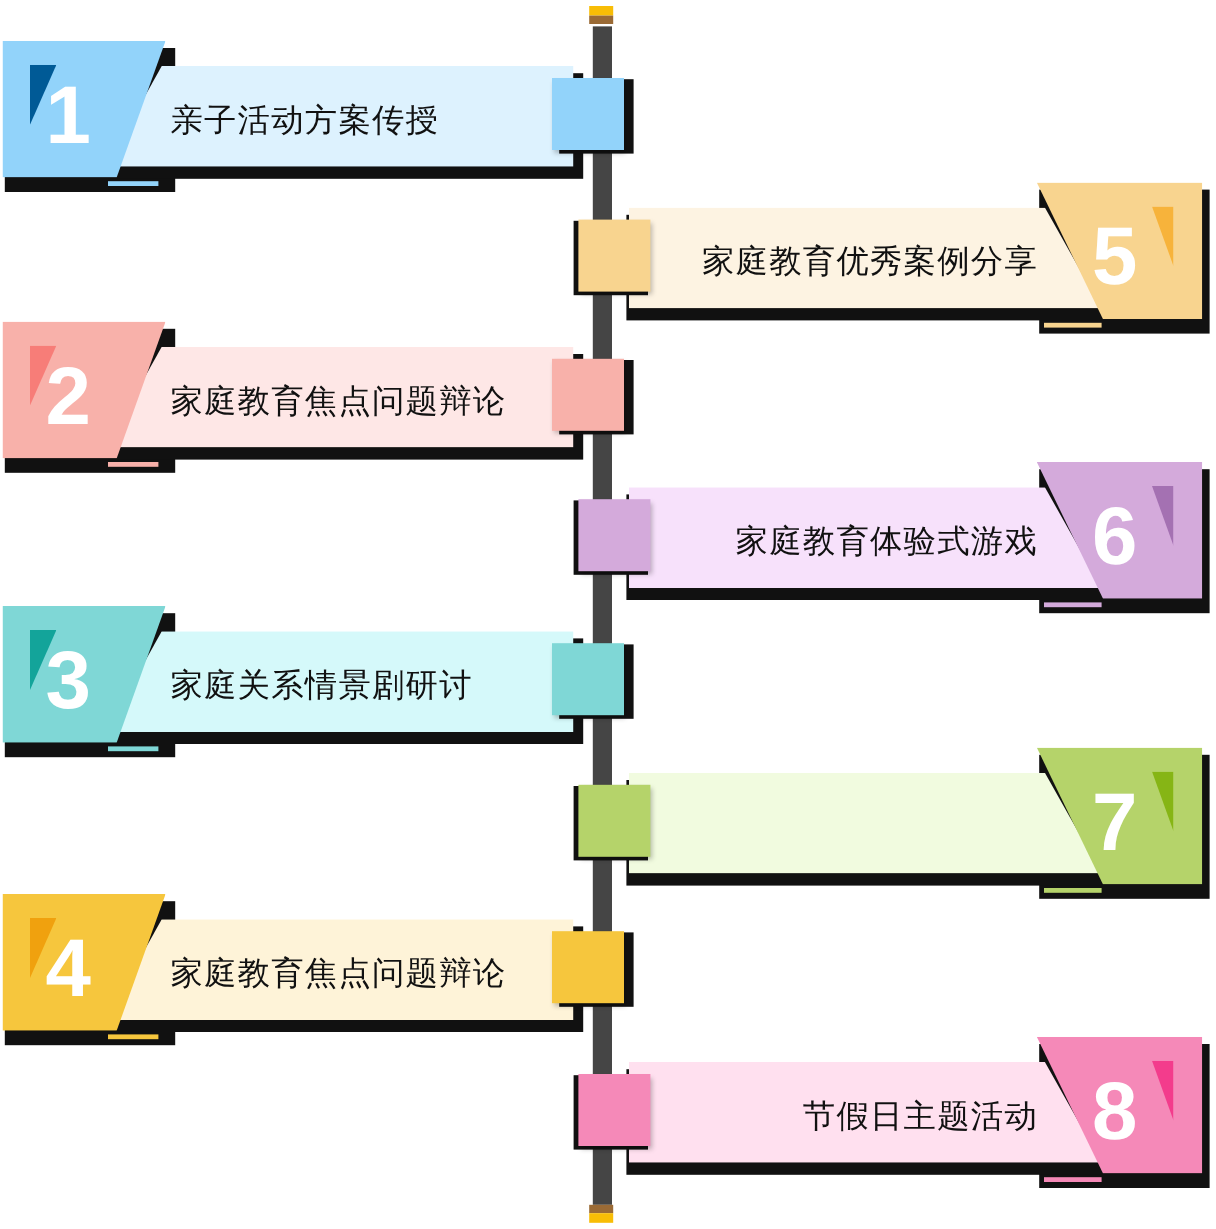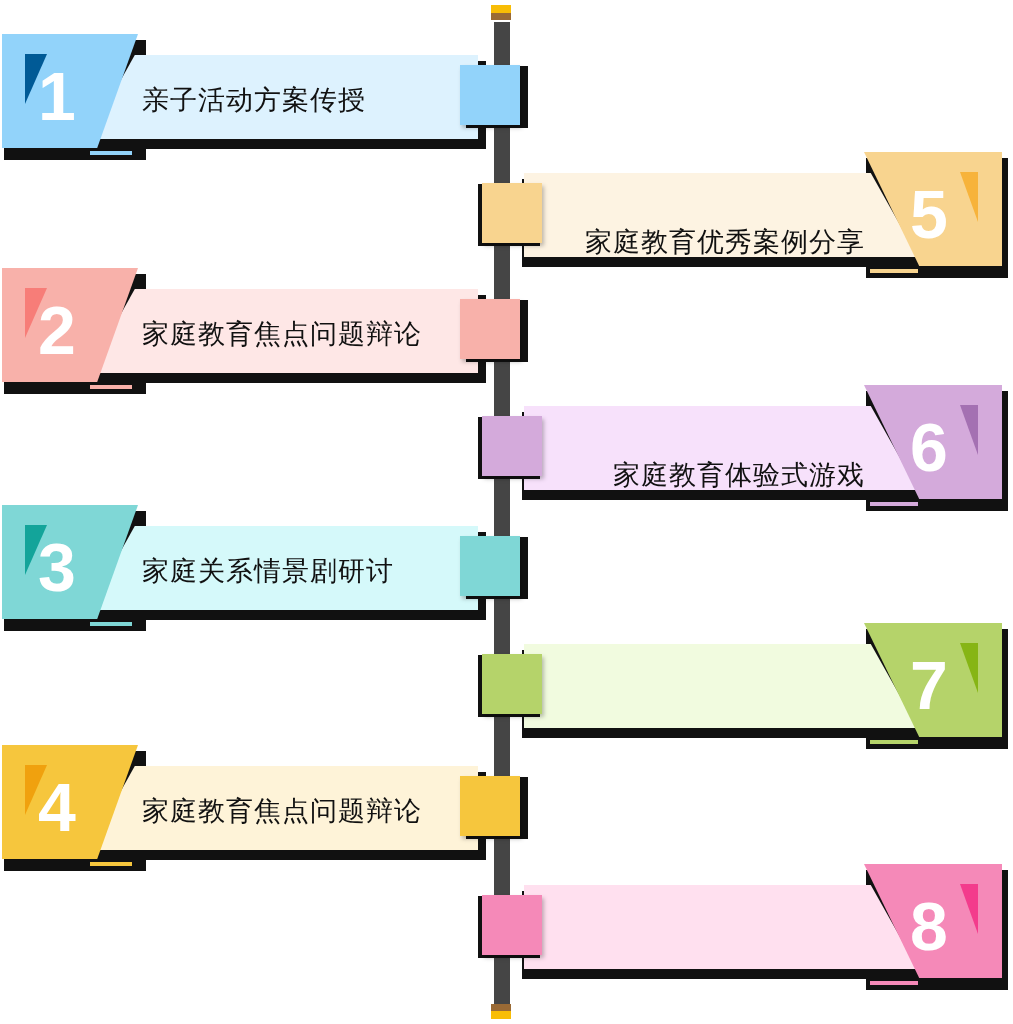--- a/index.html
+++ b/index.html
@@ -36,21 +36,21 @@
   .r-badge-shadow { position:absolute; left:866px; top:6px; width:142px; height:120px; background:#111; }
   .r-badge { position:absolute; left:864px; top:0; width:138px; height:114px;
              clip-path:polygon(0 0, 100% 0, 100% 100%, 40% 100%); }
   .r-badge-tri { position:absolute; left:960px; top:20px; width:18px; height:50px;
              clip-path:polygon(0 0, 100% 0, 100% 100%); }
   .r-num { left:910px; top:28px; }
   .r-banner-shadow { position:absolute; left:522px; top:27px; width:396px; height:88px; background:#111; }
   .r-banner { position:absolute; left:524px; top:21px; width:394px; height:84px;
               clip-path:polygon(0 0, 88% 0, 100% 100%, 0 100%); }
   .r-underline { position:absolute; left:870px; top:117px; width:48px; height:4px; }
-  .r-label { right:148px; top:48px;margin-top:24px; }
+  .r-label { right:148px; top:48px; }
   .r-sq-shadow { left:478px; top:32px; }
   .r-sq { left:482px; top:31px; }
 </style>
 </head>
 <body>
 
 <div class="bar"></div>
 <div class="cap cap-gold" style="top:5px;"></div>
 <div class="cap cap-brown" style="top:13px;height:7px;"></div>
 <div class="cap cap-brown" style="top:1004px;height:7px;"></div>
@@ -141,16 +141,17 @@
       <div class="sq l-sq" style="background:#f6c63d"></div>
     </div>
     <div class="item" style="top: 864px;">
       <div class="r-badge-shadow"></div>
       <div class="r-banner-shadow"></div>
       <div class="r-banner" style="background:#ffe0ef"></div>
       <div class="r-badge" style="background:#f589b8"></div>
       <div class="r-badge-tri" style="background:#f33c8c"></div>
       <div class="num r-num">8</div>
       <div class="r-underline" style="background:#f589b8"></div>
+      <div class="label r-label">节假日主题活动</div>
       <div class="sq-shadow r-sq-shadow"></div>
       <div class="sq r-sq" style="background:#f589b8"></div>
     </div>
   </div>
 
 </body></html>

